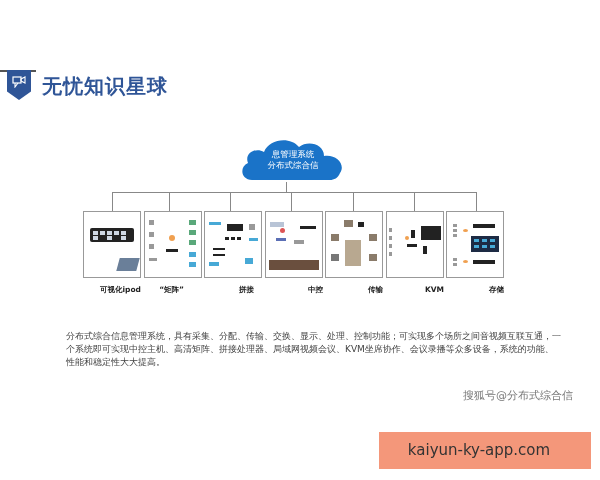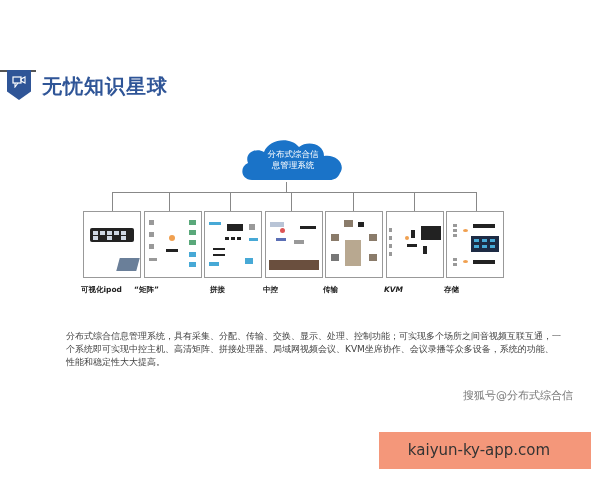--- a/index.html
+++ b/index.html
@@ -6,21 +6,21 @@
   body { width:600px; height:480px; position:relative; overflow:hidden; font-family:"Liberation Sans","DejaVu Sans",sans-serif; }
   .header-rule { position:absolute; left:0; top:70px; width:36px; height:2px; background:#555; }
   .bookmark { position:absolute; left:7px; top:70px; width:24px; height:30px; background:#2f5597;
     clip-path: polygon(0 0,100% 0,100% 72%,50% 100%,0 72%); }
   .bookmark svg { position:absolute; left:5px; top:6px; }
   .title { position:absolute; left:42px; top:73px; font-size:20px; font-weight:bold; color:#2f5597; letter-spacing:1px; font-family:"DejaVu Sans",sans-serif; }
   .cloud { position:absolute; left:238px; top:134px; width:110px; height:48px; }
   .cloud-text { position:absolute; left:0; top:15px; width:110px; text-align:center; font-size:8.5px; line-height:11px; color:#fff; font-family:"DejaVu Sans",sans-serif; }
   .line { position:absolute; background:#888; }
   .box { position:absolute; top:211px; width:56px; height:65px; border:1px solid #999; background:#fff; overflow:hidden; }
-  .box-label { position:absolute; top:285px; width:60px; text-align:left; font-size:7.5px; color:#222; font-weight:bold; font-family:"DejaVu Sans",sans-serif; }
+  .box-label { position:absolute; top:285px; width:60px; text-align:right; font-size:7.5px; color:#222; font-weight:bold; font-family:"DejaVu Sans",sans-serif; }
   .desc { position:absolute; left:66px; top:330px; width:496px; font-size:9px; line-height:13px; color:#444; font-family:"DejaVu Sans",sans-serif; }
   .watermark { position:absolute; left:463px; top:388px; font-size:11px; color:#777; font-family:"DejaVu Sans",sans-serif; }
   .banner { position:absolute; left:379px; top:432px; width:212px; height:37px; background:#f4977a; }
   .banner span { position:absolute; left:0; top:9px; width:200px; text-align:center; font-size:15px; color:#333; font-family:"DejaVu Sans",sans-serif; }
   
   .scr { position:absolute; background:#222; }
   .tile { position:absolute; background:#cfd8e4; }
   .blue { position:absolute; background:#47a9d6; }
   .grey { position:absolute; background:#999; }
   .orng { position:absolute; background:#f0a050; border-radius:50%; }
@@ -40,22 +40,22 @@
   </div>
   <div class="title">无忧知识星球</div>
 </div>
 
 <div>
   <div class="cloud">
     <svg width="110" height="48" viewBox="0 0 110 48">
       <path d="M14 46 C3 46 1 33 10 29 C6 19 18 13 26 18 C31 5 52 2 61 13 C70 6 86 10 86 22 C98 20 108 30 102 39 C100 44 96 46 92 46 Z" fill="#1a73c8"></path>
     </svg>
     <div class="cloud-text">
+      <div>息管理系统</div>
       <div>分布式综合信</div>
-      <div>息管理系统</div>
     </div>
   </div>
 
   <div class="line" style="left:286px; top:182px; width:1px; height:10px;"></div>
   <div class="line" style="left:112px; top:192px; width:365px; height:1px;"></div>
   <div class="line" style="left:112px; top:192px; width:1px; height:19px;"></div>
   <div class="line" style="left:169px; top:192px; width:1px; height:19px;"></div>
   <div class="line" style="left:230px; top:192px; width:1px; height:19px;"></div>
   <div class="line" style="left:291px; top:192px; width:1px; height:19px;"></div>
   <div class="line" style="left:353px; top:192px; width:1px; height:19px;"></div>
@@ -82,36 +82,36 @@
     <div class="grey" style="left:4px; top:32px; width:5px; height:5px;"></div>
     <div class="grey" style="left:4px; top:46px; width:8px; height:3px;"></div>
     <div class="orng" style="left:24px; top:23px; width:6px; height:6px;"></div>
     <div class="scr" style="left:21px; top:37px; width:12px; height:3px;"></div>
     <div class="blue" style="left:44px; top:8px; width:7px; height:5px; background:#5aa87a;"></div>
     <div class="blue" style="left:44px; top:18px; width:7px; height:5px; background:#5aa87a;"></div>
     <div class="blue" style="left:44px; top:28px; width:7px; height:5px; background:#5aa87a;"></div>
     <div class="blue" style="left:44px; top:40px; width:7px; height:5px;"></div>
     <div class="blue" style="left:44px; top:50px; width:7px; height:5px;"></div>
   </div>
-  <div class="box-label" style="left:134px;">“矩阵”</div>
+  <div class="box-label" style="left:124px;">“矩阵”</div>
 
   <div class="box" style="left:204px;">
     <div class="blue" style="left:4px; top:10px; width:12px; height:3px;"></div>
     <div class="scr" style="left:22px; top:12px; width:16px; height:7px;"></div>
     <div class="grey" style="left:44px; top:12px; width:6px; height:6px;"></div>
     <div class="scr" style="left:20px; top:25px; width:4px; height:3px;"></div>
     <div class="scr" style="left:26px; top:25px; width:4px; height:3px;"></div>
     <div class="scr" style="left:32px; top:25px; width:4px; height:3px;"></div>
     <div class="blue" style="left:44px; top:26px; width:9px; height:3px;"></div>
     <div class="scr" style="left:8px; top:36px; width:12px; height:2px;"></div>
     <div class="scr" style="left:8px; top:42px; width:12px; height:2px;"></div>
     <div class="blue" style="left:4px; top:50px; width:10px; height:4px;"></div>
     <div class="blue" style="left:40px; top:46px; width:8px; height:6px;"></div>
   </div>
-  <div class="box-label" style="left:210px;">拼接</div>
+  <div class="box-label" style="left:194px;">拼接</div>
 
   <div class="box" style="left:265px;">
     <div class="grey" style="left:4px; top:10px; width:14px; height:5px; background:#b8c4d6;"></div>
     <div class="orng" style="left:14px; top:16px; width:5px; height:5px; background:#d55;"></div>
     <div class="scr" style="left:34px; top:14px; width:16px; height:3px;"></div>
     <div class="blue" style="left:10px; top:26px; width:10px; height:3px; background:#5b6fb5;"></div>
     <div class="grey" style="left:28px; top:28px; width:10px; height:4px;"></div>
     <div class="photo" style="left:3px; top:48px; width:50px; height:10px; background:#6a4f3e;"></div>
   </div>
   <div class="box-label" style="left:263px;">中控</div>
@@ -131,21 +131,21 @@
     <div class="grey" style="left:2px; top:16px; width:3px; height:4px;"></div>
     <div class="grey" style="left:2px; top:24px; width:3px; height:4px;"></div>
     <div class="grey" style="left:2px; top:32px; width:3px; height:4px;"></div>
     <div class="grey" style="left:2px; top:40px; width:3px; height:4px;"></div>
     <div class="orng" style="left:18px; top:24px; width:4px; height:4px;"></div>
     <div class="scr" style="left:24px; top:18px; width:4px; height:8px;"></div>
     <div class="scr" style="left:34px; top:14px; width:20px; height:14px;"></div>
     <div class="scr" style="left:20px; top:32px; width:10px; height:3px;"></div>
     <div class="scr" style="left:36px; top:34px; width:4px; height:8px;"></div>
   </div>
-  <div class="box-label" style="left:384px;font-style:italic;">KVM</div>
+  <div class="box-label" style="left:384px;">KVM</div>
 
   <div class="box" style="left:446px;">
     <div class="grey" style="left:6px; top:12px; width:4px; height:3px;"></div>
     <div class="grey" style="left:6px; top:17px; width:4px; height:3px;"></div>
     <div class="grey" style="left:6px; top:22px; width:4px; height:3px;"></div>
     <div class="orng" style="left:16px; top:17px; width:5px; height:3px;"></div>
     <div class="scr" style="left:26px; top:12px; width:22px; height:4px;"></div>
     <div class="scr" style="left:24px; top:24px; width:28px; height:16px; background:#1d2b44;"></div>
     <div class="blue" style="left:27px; top:27px; width:5px; height:3px;"></div>
     <div class="blue" style="left:35px; top:27px; width:5px; height:3px;"></div>

